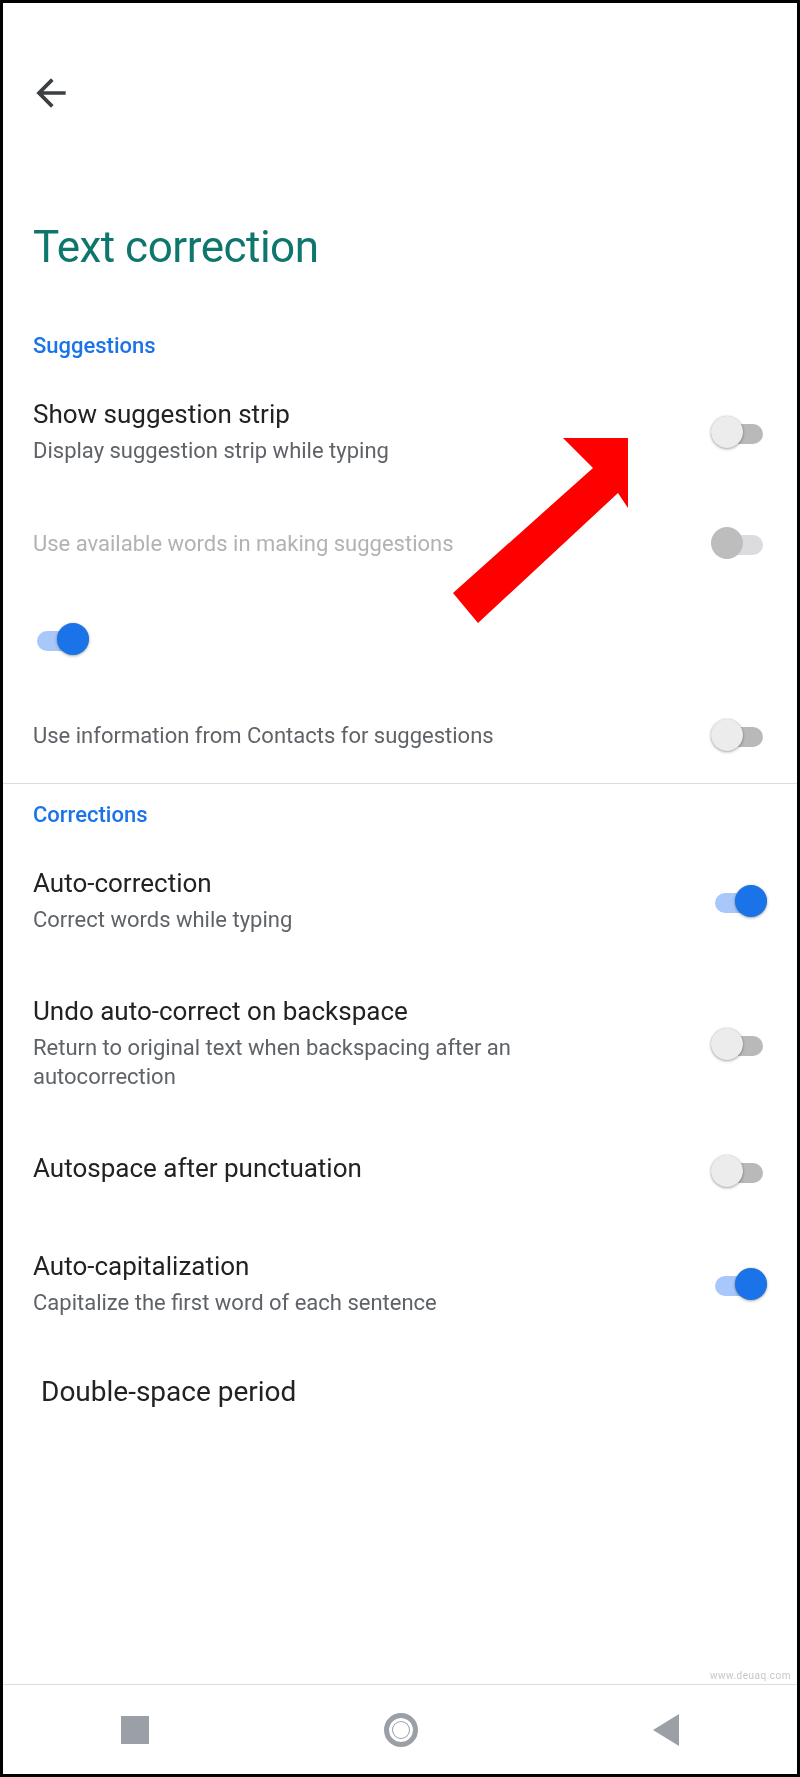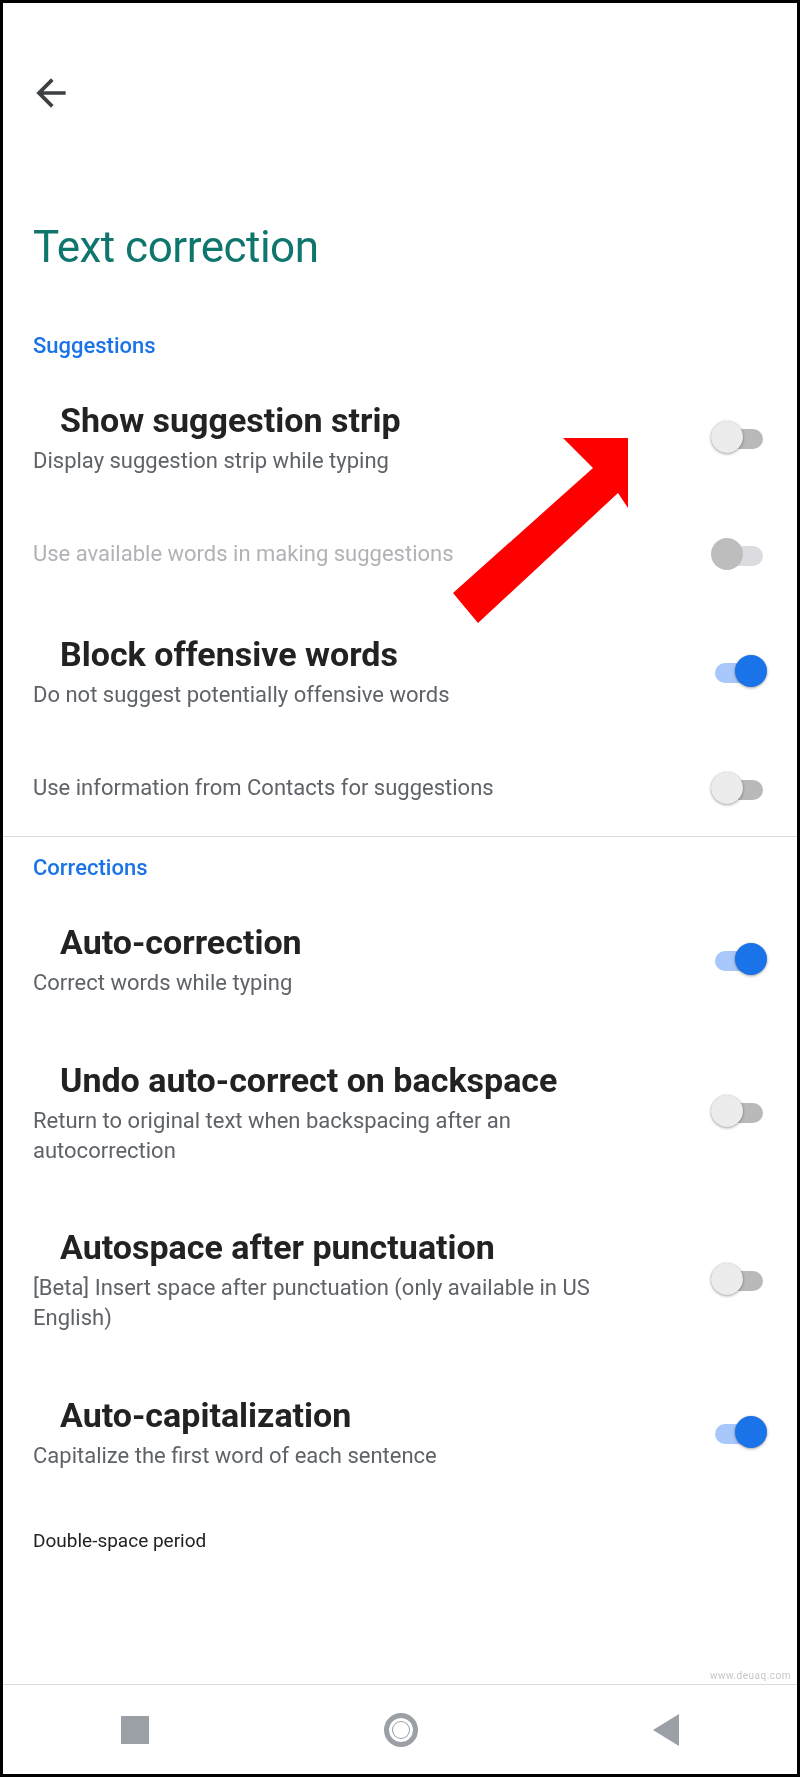--- a/index.html
+++ b/index.html
@@ -42,26 +42,25 @@
     padding: 18px 27px 10px 30px;
   }
   .row {
     display: flex;
     align-items: center;
     padding: 30px 30px 30px 30px;
     gap: 20px;
   }
   .row .text { flex: 1 1 auto; min-width: 0; }
   .row .label {
-    font-size: 34px;
-    font-weight: 700;
+    font-size: 26px;
+    font-weight: 400;
     color: #222;
     line-height: 1.3;
     margin-bottom: 4px;
-    margin-left: 27px;
   }
   .row.disabled .label { color: #9aa0a6; }
   .row .desc {
     font-size: 22px;
     color: #5f6368;
     line-height: 1.35;
     max-width: 560px;
   }
   .row.disabled .desc { color: #b0b2b5; }
   .divider {
@@ -118,21 +117,21 @@
   }
   .watermark {
     position: absolute;
     right: 6px; bottom: 93px;
     font-size: 10px; color: #c6c6c6;
     letter-spacing: .5px;
   }
   .partial-row {
     padding: 28px 30px 0 30px;
   }
-  .partial-row .label { font-size: 19px; color: #222; }
+  .partial-row .label { font-size: 28px; color: #222; margin-left: 8px; }
 </style>
 </head>
 <body>
 
 <div class="content-area">
 
   <div class="topnav">
     <div class="back-arrow">
       <svg viewBox="0 0 24 24" width="44" height="44">
         <path d="M20 11H7.83l5.59-5.59L12 4l-8 8 8 8 1.41-1.41L7.83 13H20z" fill="#3c4043"></path>
@@ -159,24 +158,20 @@
     <div class="text">
       <div class="desc">Use available words in making suggestions</div>
     </div>
     <div class="toggle disabled">
       <div class="track"></div>
         <div class="thumb"></div>
     </div>
   </div>
 
   <div class="row">
-    <div class="text">
-      <div class="label">Block offensive words</div>
-      <div class="desc">Do not suggest potentially offensive words</div>
-    </div>
     <div class="toggle on">
       <div class="track"></div>
         <div class="thumb"></div>
     </div>
   </div>
 
   <div class="row">
     <div class="text">
       <div class="desc">Use information from Contacts for suggestions</div>
     </div>
@@ -208,21 +203,20 @@
     </div>
     <div class="toggle">
       <div class="track"></div>
         <div class="thumb"></div>
     </div>
   </div>
 
   <div class="row">
     <div class="text">
       <div class="label">Autospace after punctuation</div>
-      <div class="desc">[Beta] Insert space after punctuation (only available in US English)</div>
     </div>
     <div class="toggle">
       <div class="track"></div>
         <div class="thumb"></div>
     </div>
   </div>
 
   <div class="row">
     <div class="text">
       <div class="label">Auto-capitalization</div>

